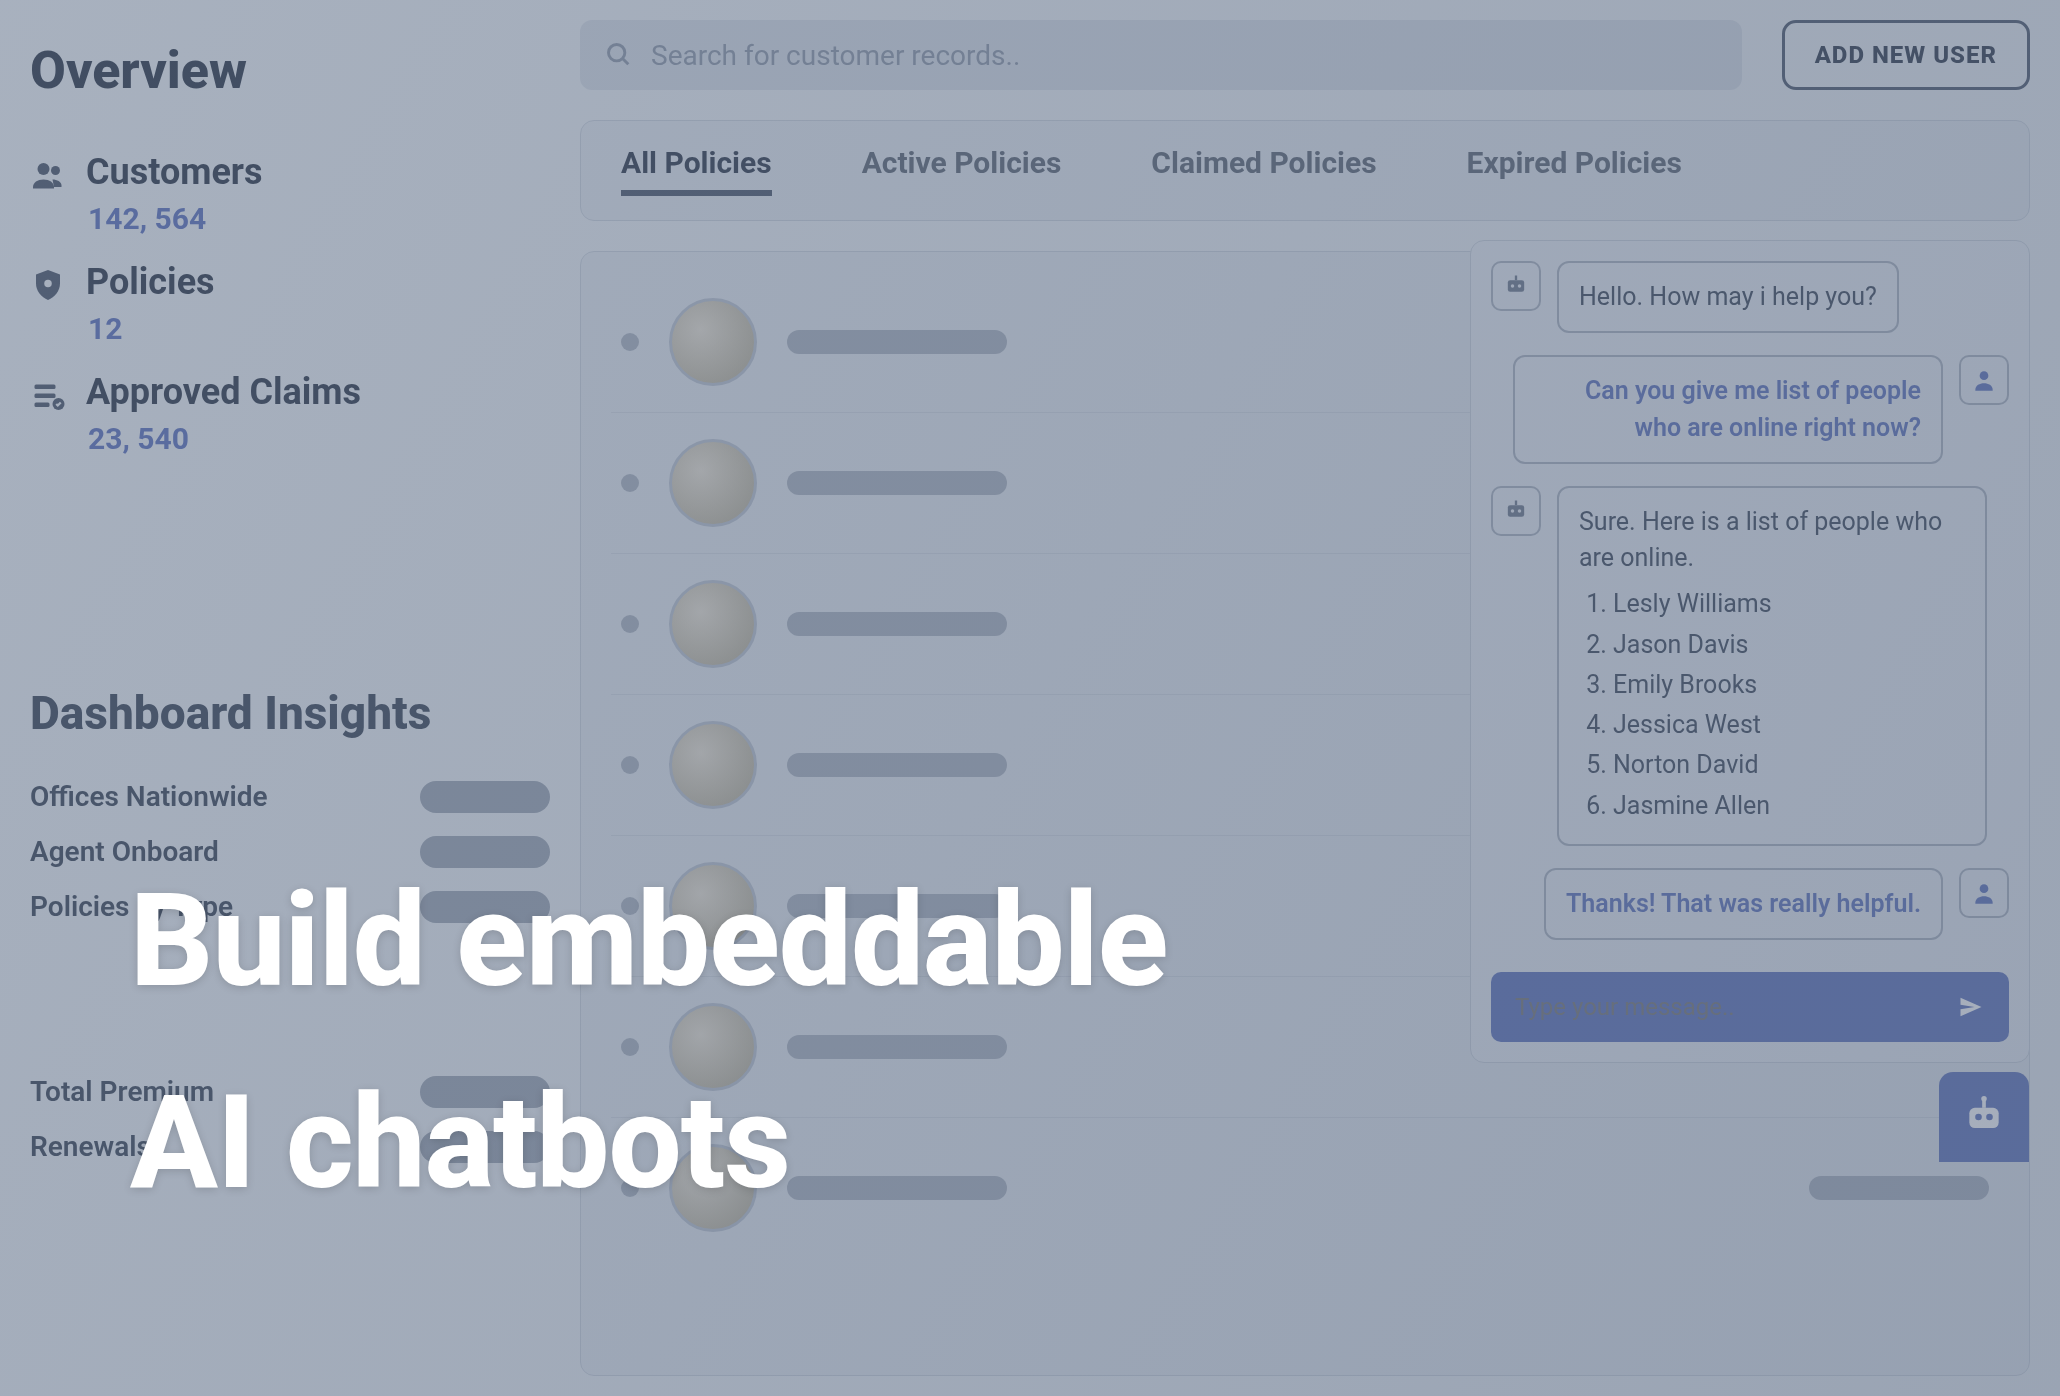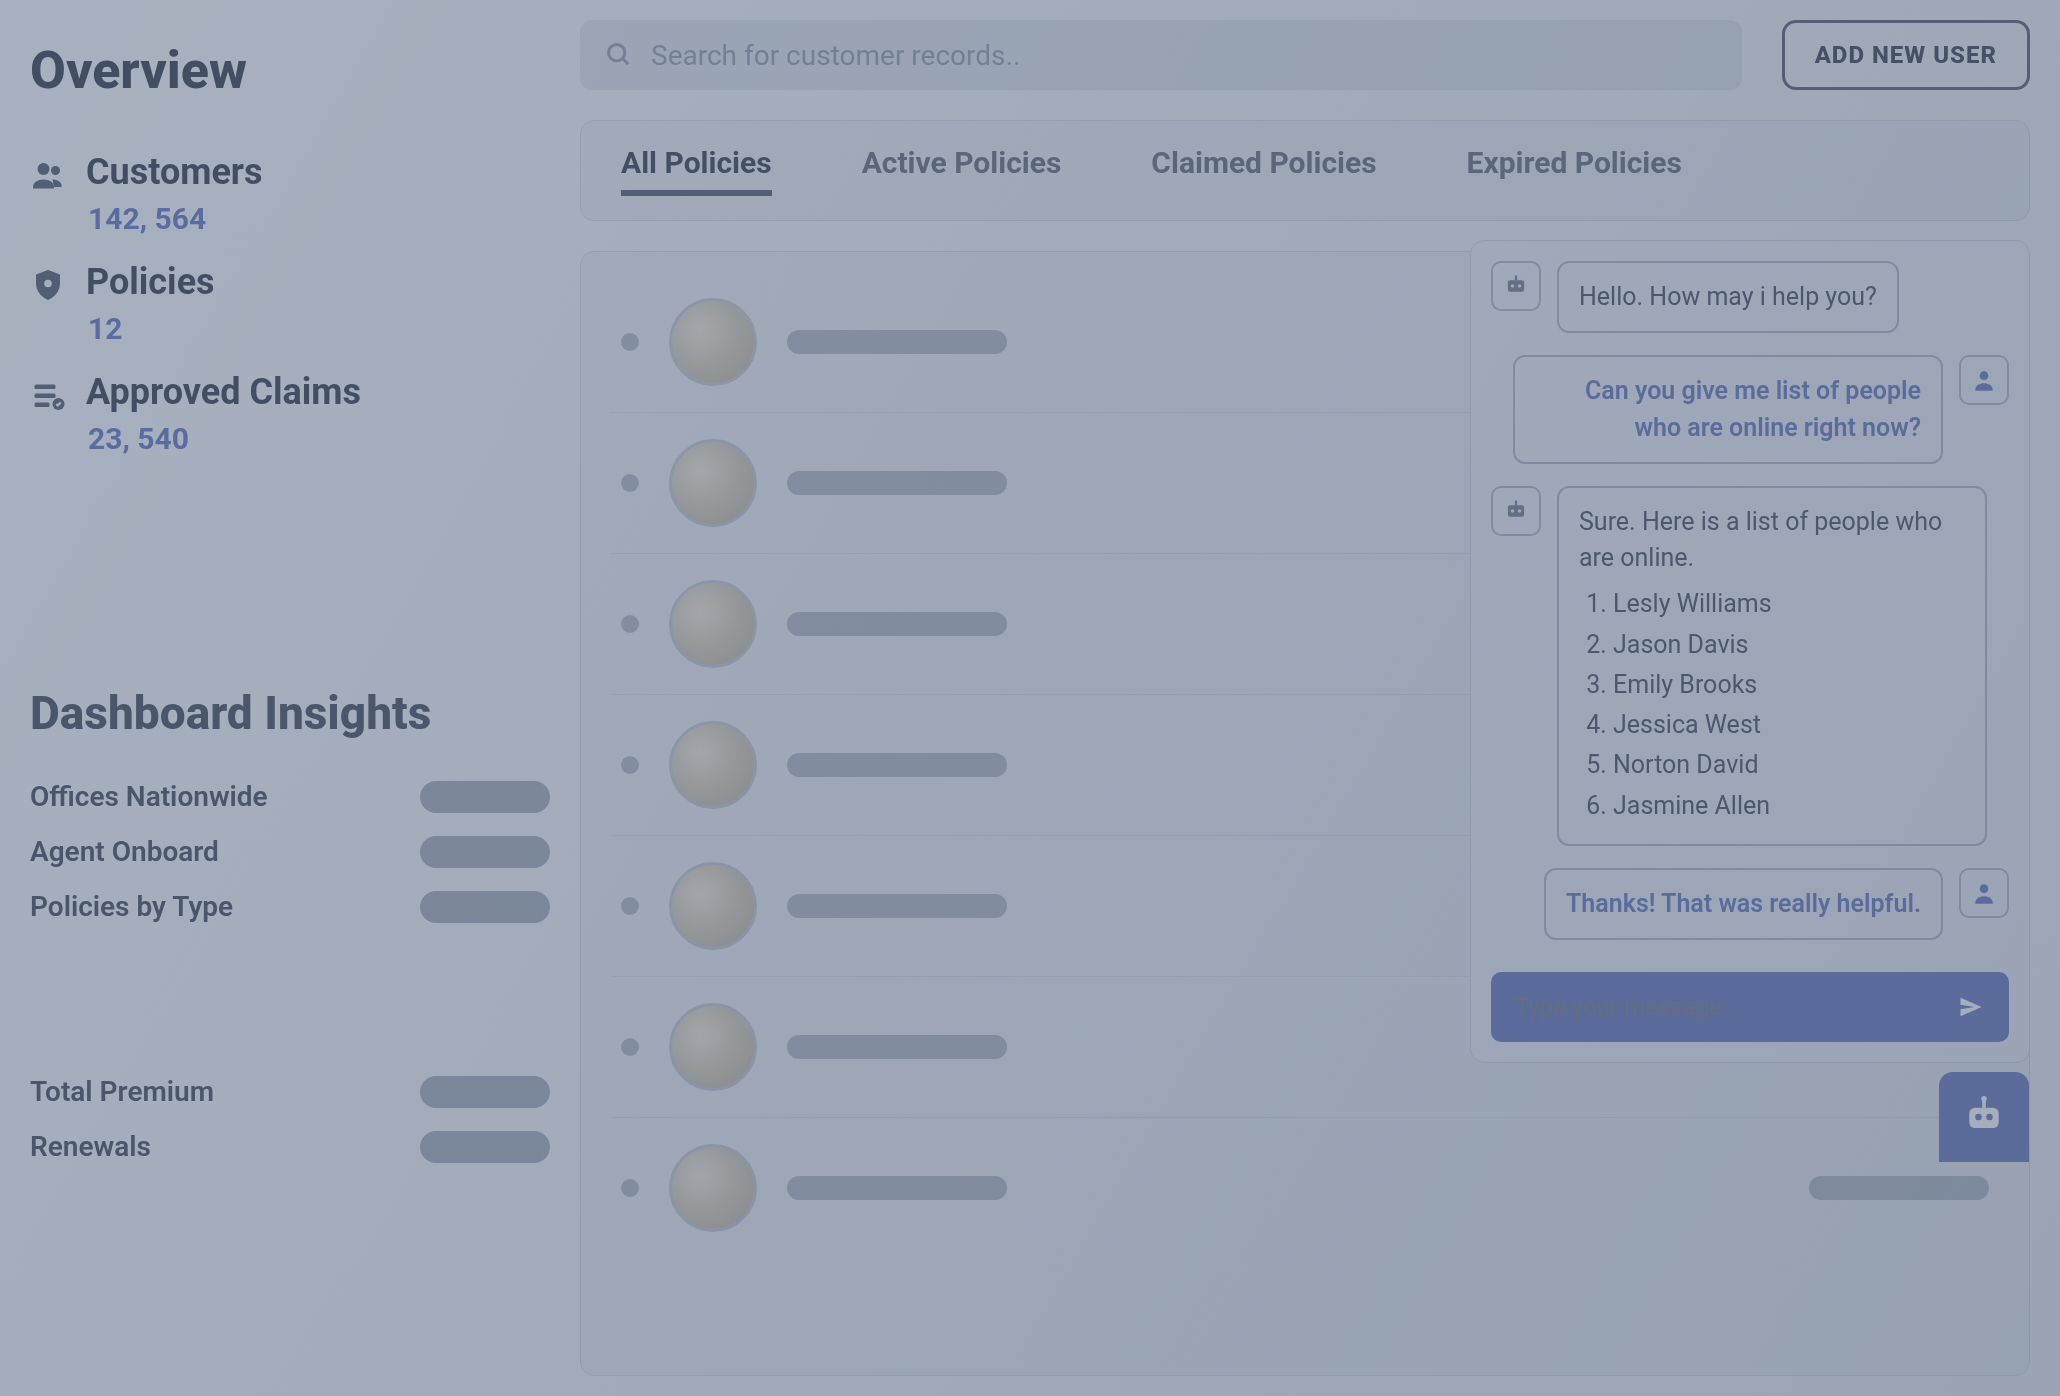--- a/index.html
+++ b/index.html
@@ -263,13 +263,15 @@
             <line x1="12" y1="2" x2="12" y2="7" stroke="currentColor" stroke-width="2"></line>
             <circle cx="12" cy="2" r="1.5"></circle>
           </svg>
       </div>
     </div>
   </main>
 </div>
 
 <div class="overlay"></div>
 <div class="hero">
+  <div>Build embeddable</div>
+  <div>AI chatbots</div>
 </div>
 
 </body></html>

